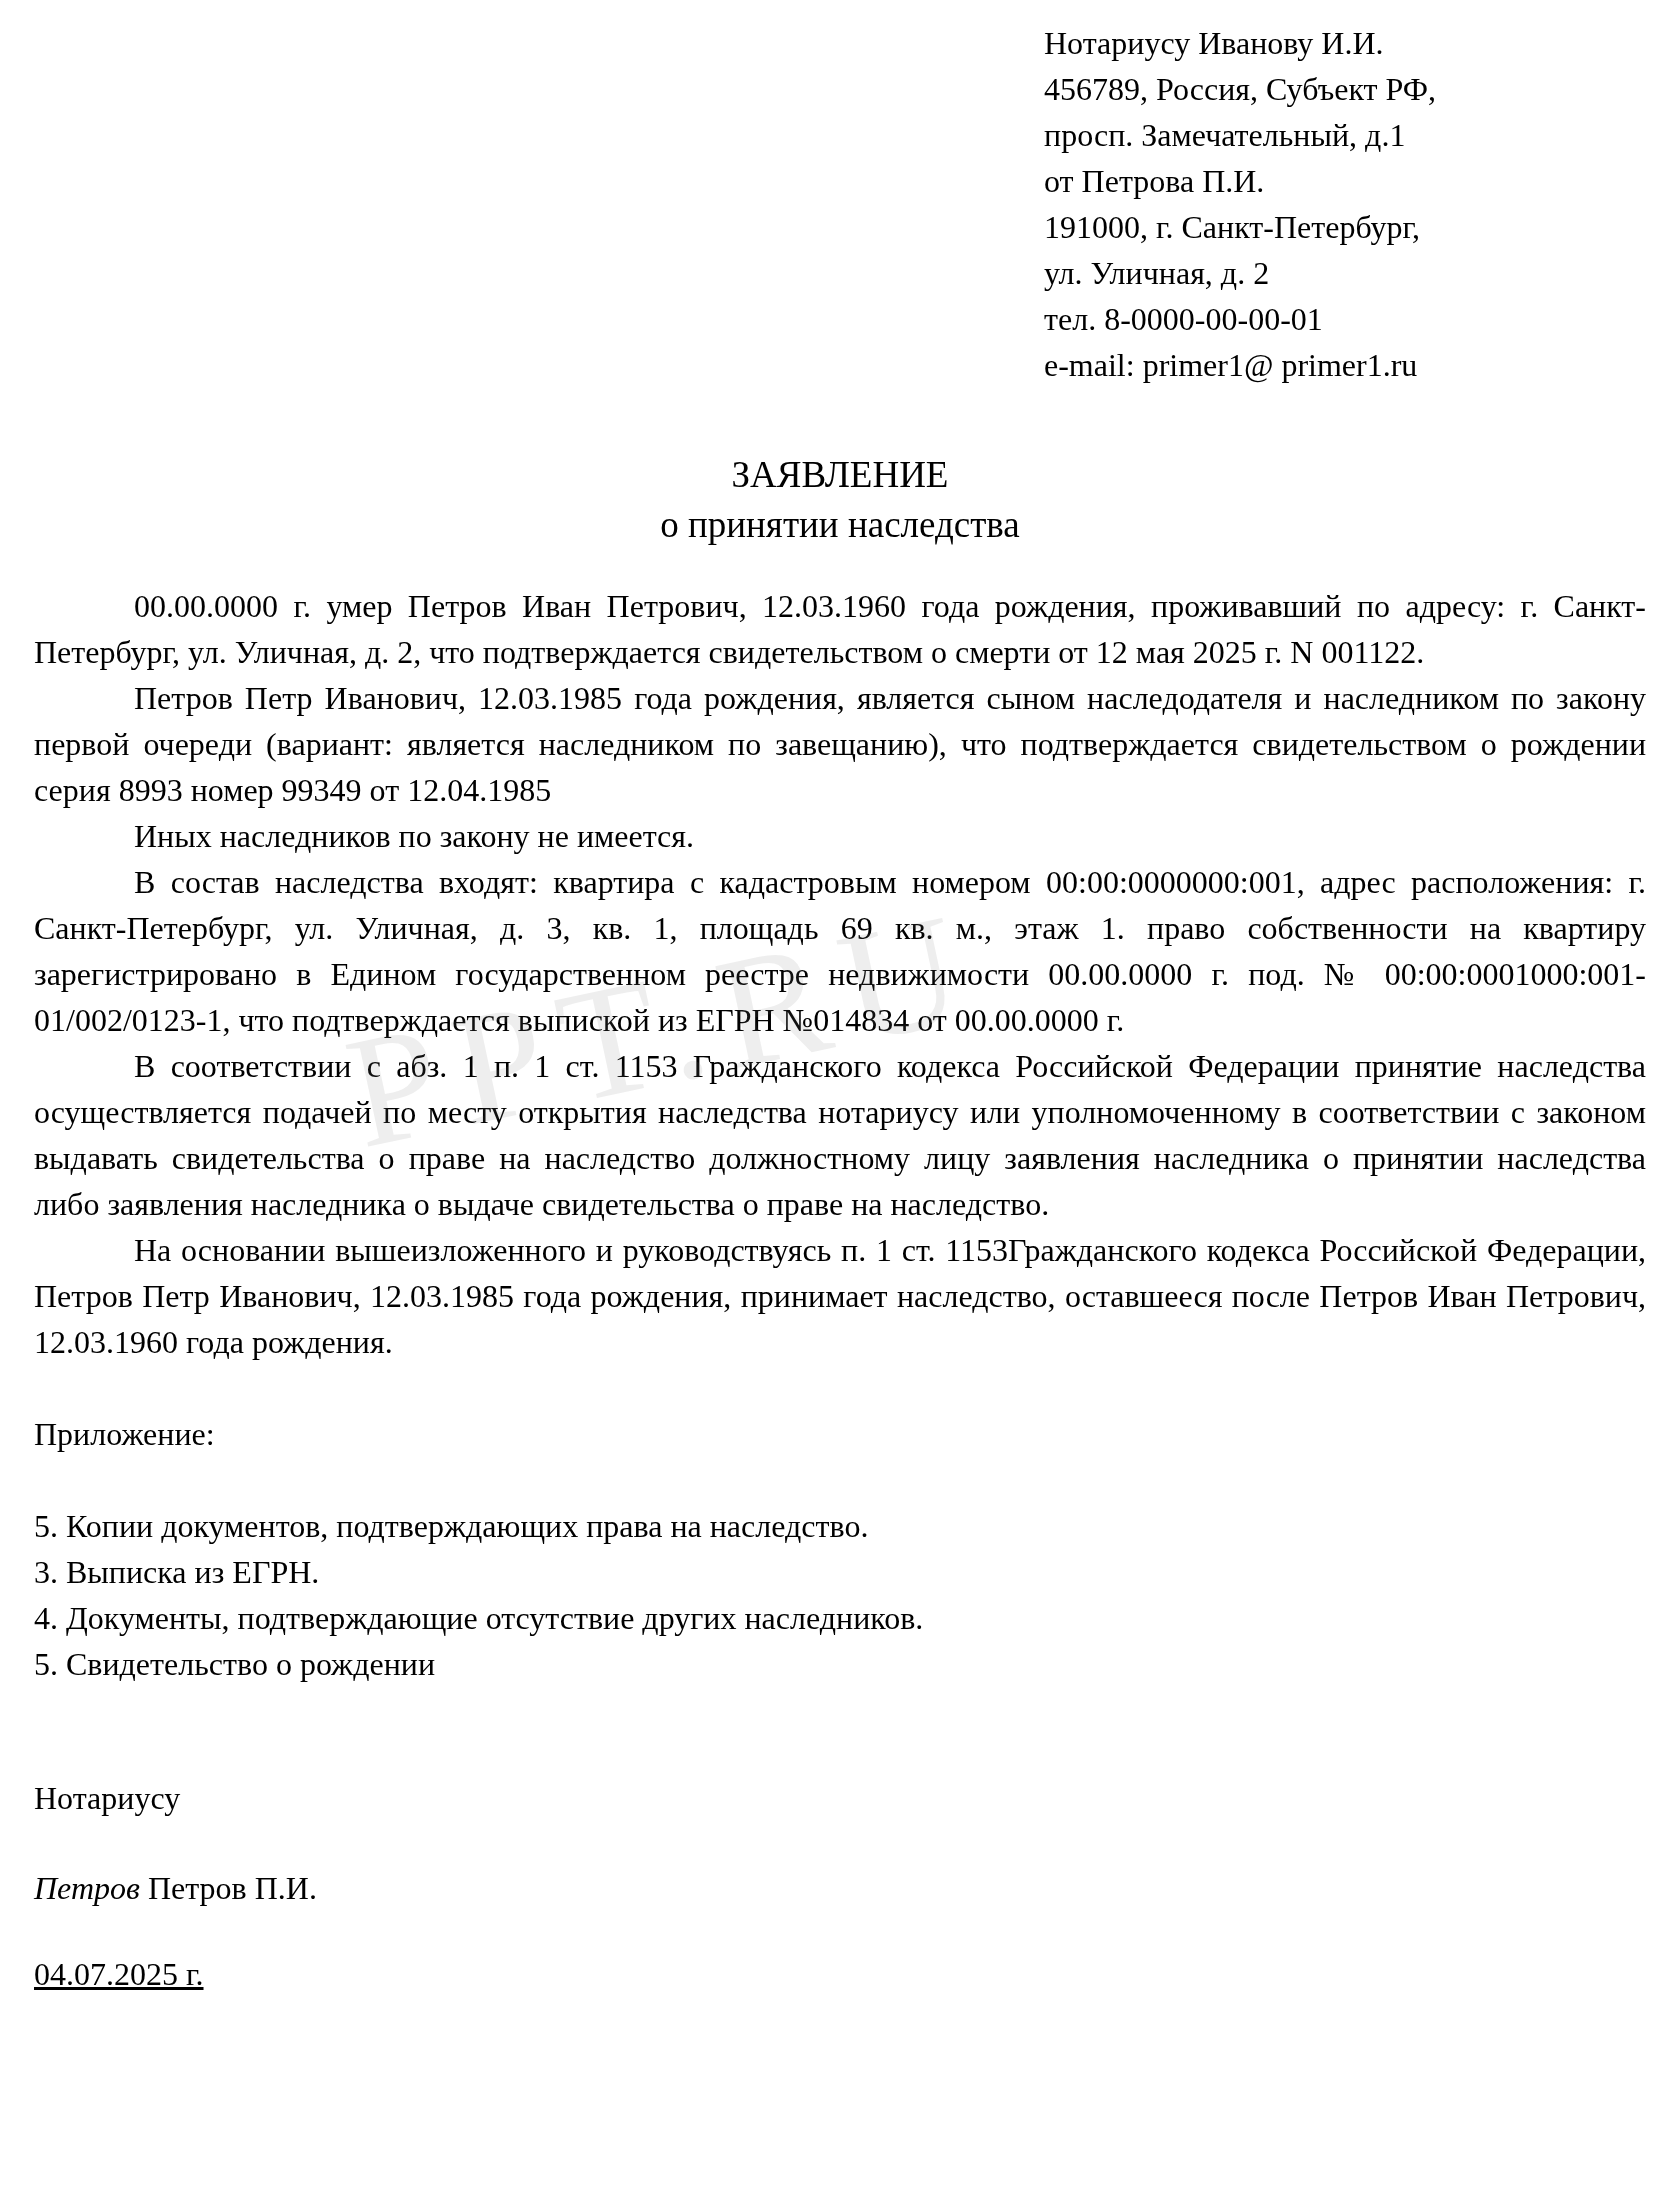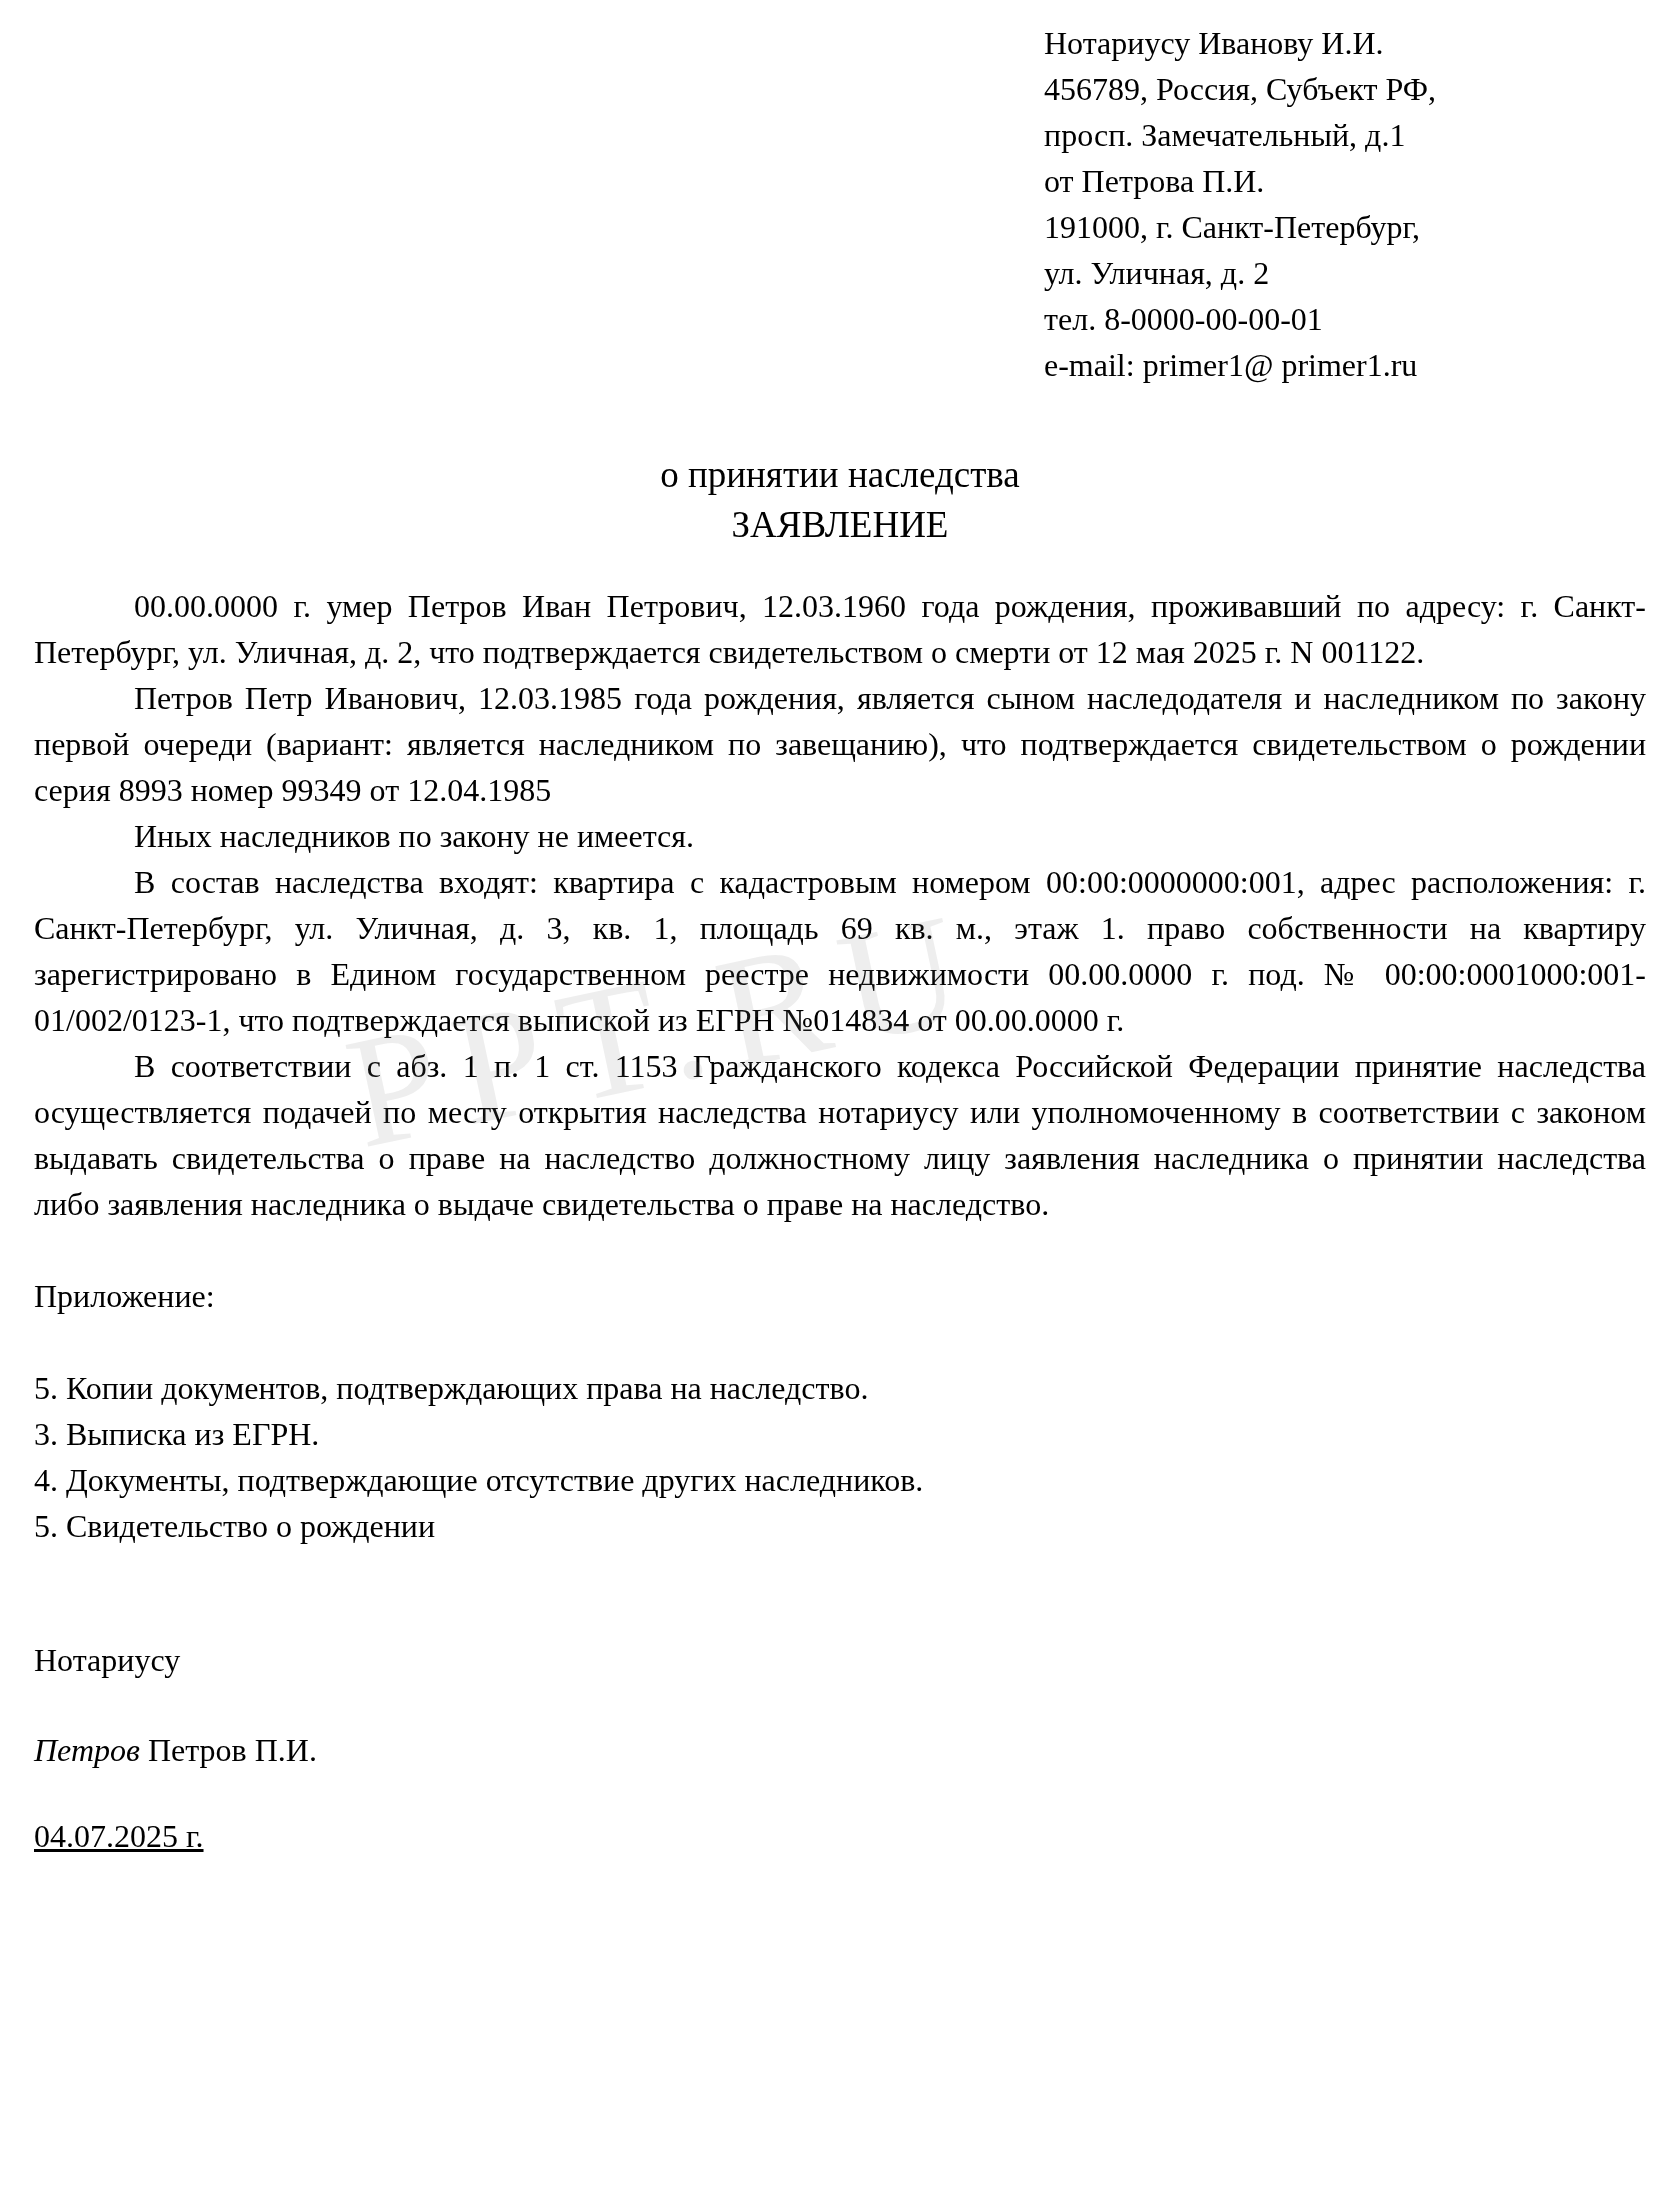--- a/index.html
+++ b/index.html
@@ -65,30 +65,31 @@
     <div>456789, Россия, Субъект РФ,</div>
     <div>просп. Замечательный, д.1</div>
     <div>от Петрова П.И.</div>
     <div>191000, г. Санкт-Петербург,</div>
     <div>ул. Уличная, д. 2</div>
     <div>тел. 8-0000-00-00-01</div>
     <div>e-mail: primer1@ primer1.ru</div>
   </div>
 
   <div class="title-block">
+    <div>ЗАЯВЛЕНИЕ</div>
     <div>о принятии наследства</div>
-    <div>ЗАЯВЛЕНИЕ</div>
   </div>
 
   <div class="body-text">
     <p>00.00.0000 г. умер Петров Иван Петрович, 12.03.1960 года рождения, проживавший по адресу: г. Санкт-Петербург, ул. Уличная, д. 2, что подтверждается свидетельством о смерти от 12 мая 2025 г. N 001122.</p>
     <p>Петров Петр Иванович, 12.03.1985 года рождения, является сыном наследодателя и наследником по закону первой очереди (вариант: является наследником по завещанию), что подтверждается свидетельством о рождении серия 8993 номер 99349 от 12.04.1985</p>
     <p>Иных наследников по закону не имеется.</p>
     <p>В состав наследства входят: квартира с кадастровым номером 00:00:0000000:001, адрес расположения: г. Санкт-Петербург, ул. Уличная, д. 3, кв. 1, площадь 69 кв. м., этаж 1. право собственности на квартиру зарегистрировано в Едином государственном реестре недвижимости 00.00.0000 г. под. № 00:00:0001000:001-01/002/0123-1, что подтверждается выпиской из ЕГРН №014834 от 00.00.0000 г.</p>
     <p>В соответствии с абз. 1 п. 1 ст. 1153 Гражданского кодекса Российской Федерации принятие наследства осуществляется подачей по месту открытия наследства нотариусу или уполномоченному в соответствии с законом выдавать свидетельства о праве на наследство должностному лицу заявления наследника о принятии наследства либо заявления наследника о выдаче свидетельства о праве на наследство.</p>
+    <p>На основании вышеизложенного и руководствуясь п. 1 ст. 1153Гражданского кодекса Российской Федерации, Петров Петр Иванович, 12.03.1985 года рождения, принимает наследство, оставшееся после Петров Иван Петрович, 12.03.1960 года рождения.</p>
   </div>
 
   <div class="attachments-heading">Приложение:</div>
 
   <div class="attachments-list">
     <div>5. Копии документов, подтверждающих права на наследство.</div>
     <div>3. Выписка из ЕГРН.</div>
     <div>4. Документы, подтверждающие отсутствие других наследников.</div>
     <div>5. Свидетельство о рождении</div>
   </div>

